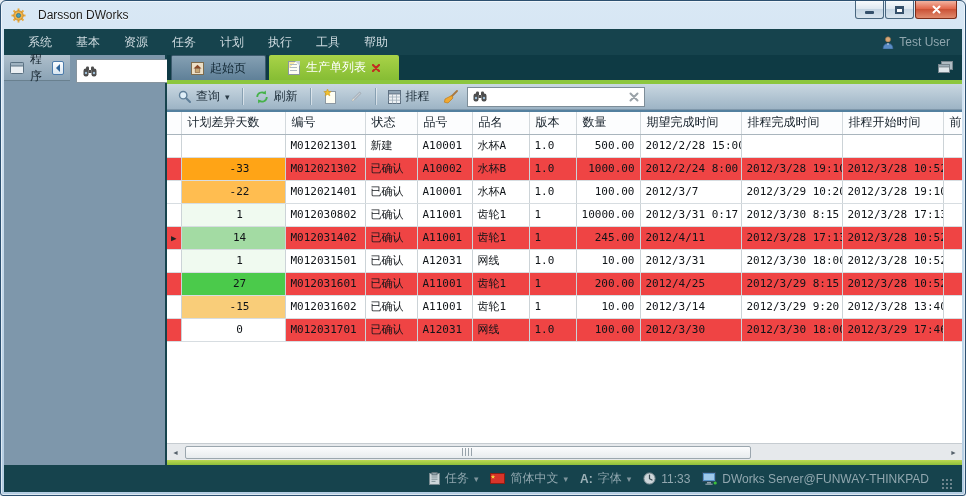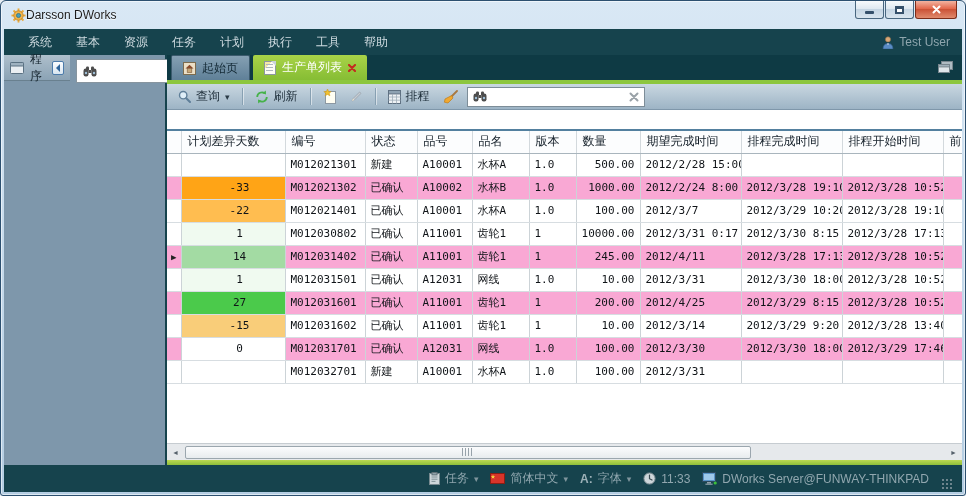--- a/index.html
+++ b/index.html
@@ -7,21 +7,21 @@
   body { width:966px; height:496px; font-family:"Liberation Sans", sans-serif; }
 
   .window{
     width:966px;height:496px;position:relative;overflow:hidden;
     background:linear-gradient(#d9e8f5,#b4cde2);
     border:1px solid #2c5070;border-radius:6px 6px 3px 3px;
     box-shadow:inset 0 0 0 1px rgba(255,255,255,.55);
   }
 
   
-  .titlebar{height:28px;display:flex;align-items:center;padding:0 10px;gap:0;}
+  .titlebar{height:28px;display:flex;align-items:center;padding:0 10px;gap:12px;}
   .title-text{font-size:12px;color:#1b1b1b;text-shadow:0 1px 0 rgba(255,255,255,.8);}
   .win-buttons{position:absolute;top:0;right:8px;display:flex;}
   .wbtn{width:29px;height:18px;border:1px solid #49677f;border-top:none;display:flex;align-items:center;justify-content:center;
         background:linear-gradient(#f7fafc,#dfe9f1 45%,#c3d4e2 46%,#d9e5ee);border-radius:0 0 3px 3px;margin-left:1px;}
   .wbtn.close{width:42px;background:linear-gradient(#f2b3a0,#e2684c 45%,#c94f33 46%,#e08a6d);border-color:#7c2d1a;}
   .glyph-min{width:9px;height:3px;background:#35506a;border-radius:1px;margin-top:6px;}
   .glyph-max{width:9px;height:8px;border:2px solid #35506a;border-top-width:3px;background:#fff;}
 
   
   .app{position:absolute;left:3px;right:3px;top:28px;bottom:3px;display:flex;flex-direction:column;}
@@ -53,42 +53,42 @@
   .folder::before{content:"";position:absolute;left:-1px;top:-4px;width:7px;height:3px;background:#f0cf74;border:1px solid #b9924a;border-bottom:none;border-radius:1px 1px 0 0;}
   .clockdot{position:absolute;right:-2px;bottom:-2px;width:8px;height:8px;border-radius:50%;background:#eef4fa;border:1px solid #54738c;}
   .page{width:12px;height:14px;background:#fdfdf4;border:1px solid #8c97a0;position:relative;}
   .page::before{content:"";position:absolute;right:-1px;top:-1px;border-style:solid;border-width:0 5px 5px 0;border-color:transparent #c9d2d8 transparent transparent;}
   .page::after{content:"";position:absolute;left:1px;top:2px;width:7px;height:1px;background:#aeb8c0;box-shadow:0 3px 0 #aeb8c0,0 6px 0 #aeb8c0;}
   .page.yellowish{background:linear-gradient(135deg,#f7e9a8 30%,#fdfdf4 31%);}
 
   
   .content{flex:1;display:flex;flex-direction:column;min-width:0;}
   .tabstrip{height:29px;flex:0 0 29px;background:#0e3a44;border-bottom:4px solid #8cc63e;display:flex;align-items:flex-end;padding-left:4px;position:relative;}
-  .tab{height:25px;display:flex;align-items:center;gap:6px;padding:0 11px;font-size:12px;border-radius:2px 2px 0 0;}
+  .tab{height:25px;display:flex;align-items:center;gap:6px;padding:0 19px;font-size:12px;border-radius:2px 2px 0 0;}
   .tab.inactive{background:linear-gradient(#85a0b3,#5f8098);color:#122834;border:1px solid #3b5a6d;border-bottom:none;margin-right:3px;}
   .tab.active{background:linear-gradient(#a9d348,#86bd34);color:#ffffff;}
   .mdi-icon{position:absolute;right:9px;top:6px;}
 
   .toolbar{height:26px;flex:0 0 26px;background:linear-gradient(#c9d7e1,#9db4c5);border-bottom:1px solid #7f97aa;
            display:flex;align-items:center;padding:12px 7px;gap:5px;font-size:12px;color:#1b2b37;}
   .tbtn{display:flex;align-items:center;gap:5px;padding:2px 4px;border-radius:2px;}
   .tsep{width:1px;height:17px;background:#87a0b2;box-shadow:1px 0 0 rgba(255,255,255,.5);margin:0 3px;}
   .caret{font-size:9px;color:#2a3a46;}
   .tool-search{width:178px;height:20px;background:#fff;border:1px solid #7d8d98;display:flex;align-items:center;gap:5px;padding:0 5px;}
   .tool-search input{flex:1;border:none;outline:none;font-size:12px;min-width:0;background:transparent;}
 
   
   .grid{flex:1;background:#fff;overflow:hidden;font-family:"DejaVu Sans Mono","DejaVu Sans",monospace;font-size:11px;color:#101418;}
   table{border-collapse:collapse;table-layout:fixed;}
   thead th{height:23px;background:#fcfdfe;font-weight:normal;font-size:12px;color:#15202a;
            border-top:2px solid #53809f;border-bottom:1px solid #a9b5bd;border-right:1px solid #d3d9dd;
            padding:0 6px;text-align:left;white-space:nowrap;overflow:hidden;
            font-family:"DejaVu Sans","Liberation Sans",sans-serif;}
   tbody td{height:23px;border-right:1px solid #ccd3d7;border-bottom:1px solid #d7dde1;padding:0 5px;white-space:nowrap;overflow:hidden;}
-  tbody tr.even td{background:#f9a8d4;}
+  tbody tr.even td{background:#ef4444;}
   td.al-r{text-align:right;} td.al-c{text-align:center;padding-left:18px;}
   td.gutter{padding:0;text-align:center;font-size:9px;color:#222;}
   td.hash{background:#9aa0a4;color:#26292c;text-align:center;}
 
   .hscroll{height:17px;flex:0 0 17px;background:#e6e9ec;border-top:1px solid #c6ccd1;display:flex;align-items:center;padding:0 1px;position:relative;}
   .sb-arrow{width:15px;height:15px;display:flex;align-items:center;justify-content:center;color:#55616b;font-size:7px;}
   .sb-track{flex:1;height:15px;position:relative;}
   .sb-thumb{position:absolute;left:2px;top:1px;width:566px;height:13px;border:1px solid #9ba6ae;border-radius:2px;
             background:linear-gradient(#fbfcfd,#e7ebee);display:flex;align-items:center;justify-content:center;}
   .sb-grip{width:12px;height:8px;background:repeating-linear-gradient(90deg,#97a2aa 0 1px,transparent 1px 3px);}
@@ -326,21 +326,21 @@
                 </svg>
             </span>
             <input type="text" value="" style="">
             <svg class="icon" width="10" height="10" viewBox="0 0 10 10">
                 <path class="xglyph" d="M1.5 1.5 L8.5 8.5 M8.5 1.5 L1.5 8.5"></path>
               </svg>
           </div>
         </div>
 
         <div class="grid">
-          <table id="grid-table" style="width: 796px; margin-top: 19px;">
+          <table id="grid-table" style="width: 796px;">
             <colgroup id="grid-cols">
                 <col style="width: 14px;">
                 <col style="width: 104px;">
                 <col style="width: 80px;">
                 <col style="width: 52px;">
                 <col style="width: 55px;">
                 <col style="width: 57px;">
                 <col style="width: 47px;">
                 <col style="width: 64px;">
                 <col style="width: 101px;">
@@ -484,34 +484,20 @@
                   <td>已确认</td>
                   <td>A12031</td>
                   <td>网线</td>
                   <td>1.0</td>
                   <td class="al-r">100.00</td>
                   <td>2012/3/30</td>
                   <td>2012/3/30 18:00</td>
                   <td>2012/3/29 17:46</td>
                   <td></td>
                 </tr>
-                <tr class="odd">
-                  <td class="gutter"></td>
-                  <td class="al-c"></td>
-                  <td>M012032701</td>
-                  <td>新建</td>
-                  <td>A10001</td>
-                  <td>水杯A</td>
-                  <td>1.0</td>
-                  <td class="al-r">100.00</td>
-                  <td>2012/3/31</td>
-                  <td></td>
-                  <td></td>
-                  <td></td>
-                </tr>
               </tbody>
           </table>
         </div>
 
         <div class="hscroll">
           <span class="sb-arrow">◄</span>
           <div class="sb-track">
             <div class="sb-thumb">
                 <span class="sb-grip"></span>
               </div>

